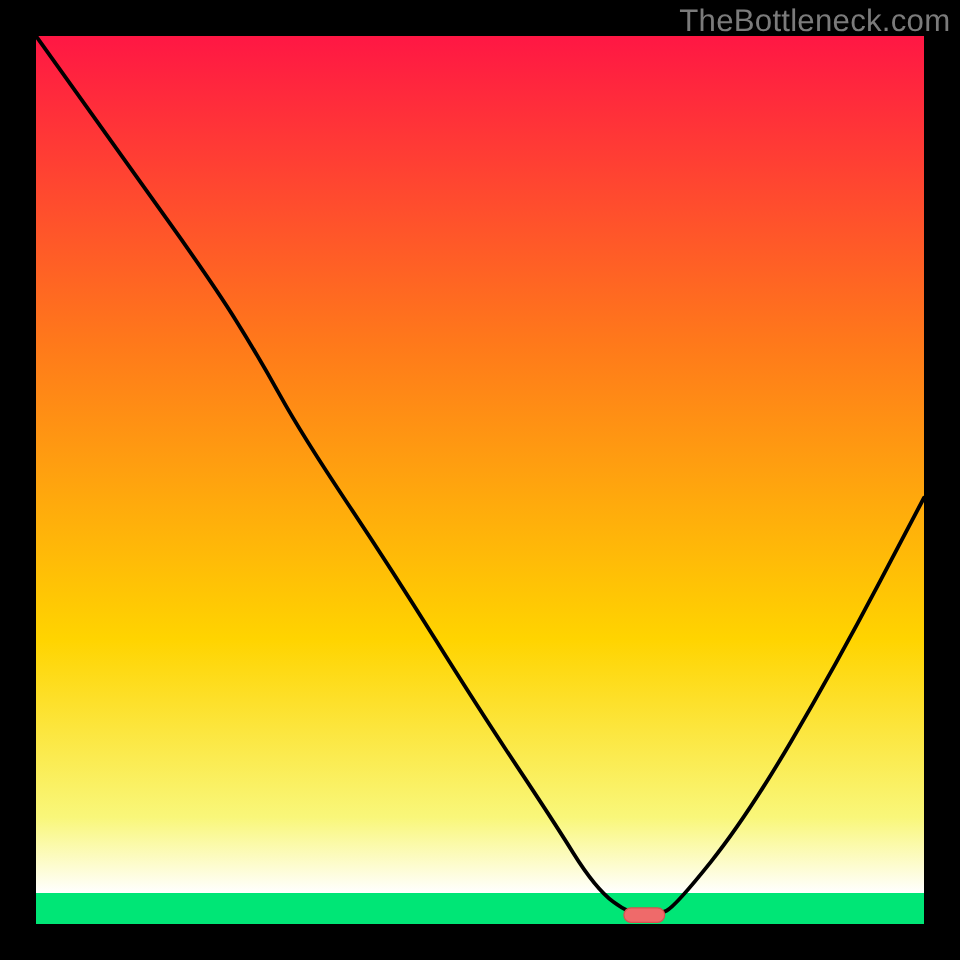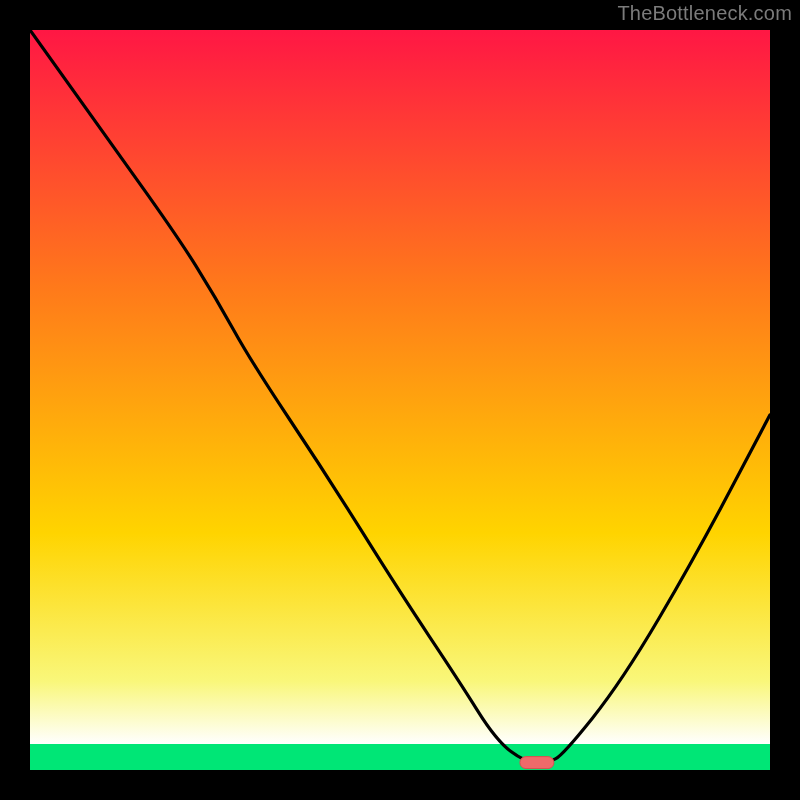--- a/index.html
+++ b/index.html
@@ -14,21 +14,21 @@
     position: relative;
     width: 800px;
     height: 800px;
     background: #000000;
   }
   .watermark {
     position: absolute;
     top: 2px;
     right: 8px;
     color: #7b7b7b;
-    font-size: 20px;
+    font-size: 26px;
     font-weight: 400;
     letter-spacing: 0.2px;
     z-index: 5;
   }
   svg.plot {
     position: absolute;
     top: 30px;
     left: 30px;
     width: 740px;
     height: 740px;

